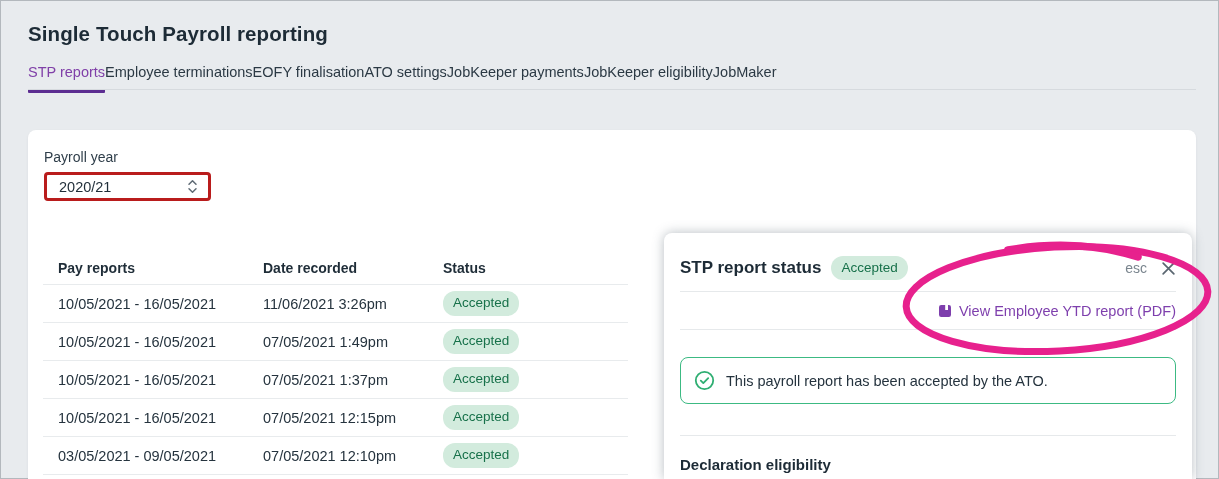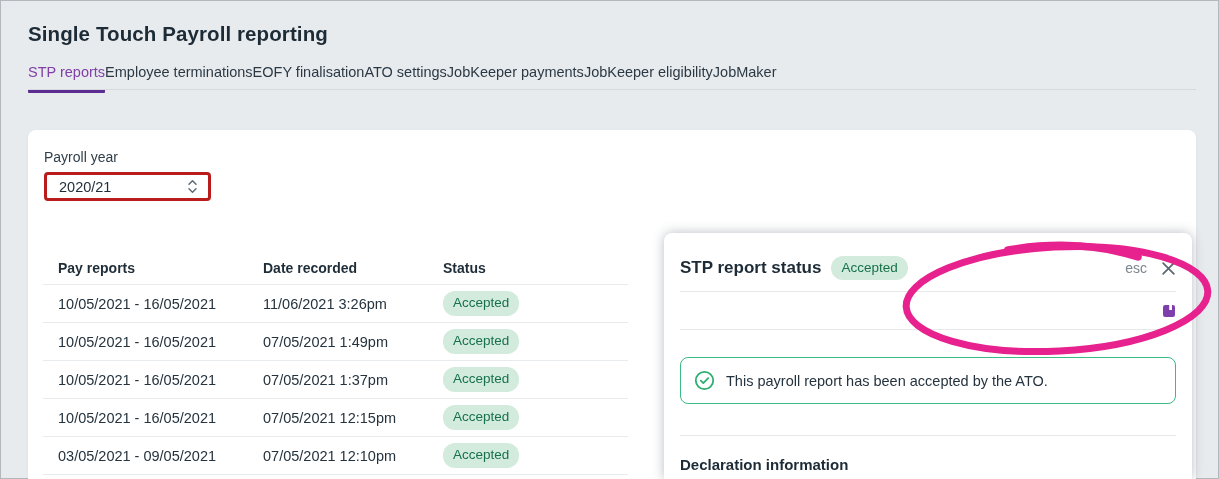--- a/index.html
+++ b/index.html
@@ -140,32 +140,33 @@
         </span>
       </span>
     </div>
     <div class="link-row">
       <span class="icon">
         <svg width="14" height="14" viewBox="0 0 14 14">
             <rect x="1" y="1" width="12" height="12" rx="2.2" fill="#7e3fad"></rect>
             <rect x="7.2" y="1" width="2.8" height="5" fill="#ffffff"></rect>
           </svg>
       </span>
+      <span class="pdf-link">View Employee YTD report (PDF)</span>
     </div>
     <div class="alert">
       <span class="icon">
         <svg width="21" height="21" viewBox="0 0 21 21">
             <circle cx="10.5" cy="10.5" r="8.7" fill="none" stroke="#2fae72" stroke-width="1.8"></circle>
             <path d="M6.8 10.7 L9.3 13.1 L14.2 8.1" fill="none" stroke="#2fae72" stroke-width="1.8" stroke-linecap="round" stroke-linejoin="round"></path>
           </svg>
       </span>
       <span>This payroll report has been accepted by the ATO.</span>
     </div>
     <div class="divider"></div>
-    <div class="section-heading">Declaration information</div>
+    <div class="section-heading">Declaration eligibility</div>
   </div>
 
   <svg class="annotation" width="1219" height="479" viewBox="0 0 1219 479">
     <g transform="rotate(-3 1057 299)">
       <ellipse cx="1057" cy="299" rx="151" ry="52" fill="none" stroke="#e7218d" stroke-width="7"></ellipse>
     </g>
     <path d="M 1008 250 Q 1078 238 1138 257" fill="none" stroke="#e7218d" stroke-width="7.5" stroke-linecap="round"></path>
   </svg>
 
 </div>

